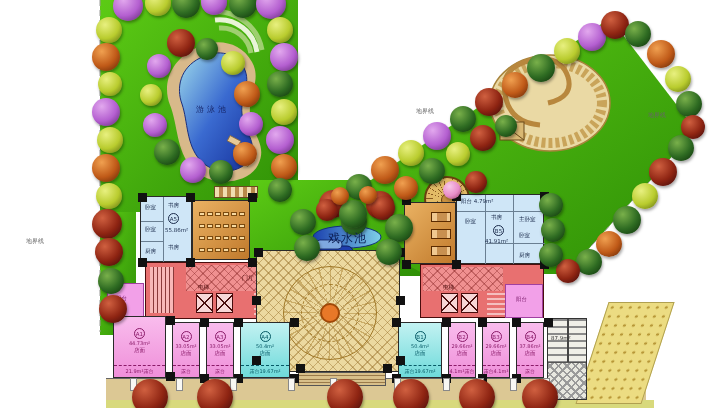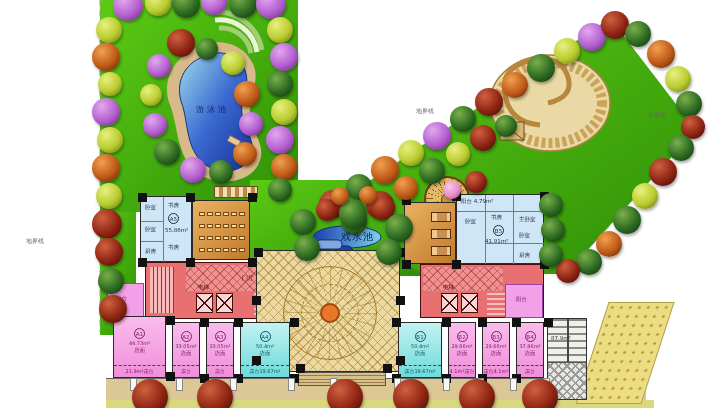--- a/index.html
+++ b/index.html
@@ -427,19 +427,19 @@
       <div class="chair" style="left: 215px; top: 248px;"></div>
       <div class="chair" style="left: 223px; top: 248px;"></div>
       <div class="chair" style="left: 231px; top: 248px;"></div>
       <div class="chair" style="left: 239px; top: 248px;"></div>
       <div class="tread" style="left: 431px; top: 212px;"></div>
       <div class="tread" style="left: 431px; top: 229px;"></div>
       <div class="tread" style="left: 431px; top: 246px;"></div>
     </div>
 
   <div class="lbl" style="left:196px;top:106px;font-size:8px;letter-spacing:3px">游泳池</div>
-  <div class="lbl" style="left:341px;top:232px;font-size:10px;letter-spacing:1px;color:#0a1c50">戏水池</div>
+  <div class="lbl" style="left:328px;top:232px;font-size:12px;letter-spacing:1px;color:#0a1c50">戏水池</div>
   <div class="lbl" style="left:26px;top:238px;font-size:6px;color:#666">地界线</div>
   <div class="lbl" style="left:416px;top:108px;font-size:6px;color:#666">地界线</div>
   <div class="lbl" style="left:648px;top:112px;font-size:6px;color:#666">地界线</div>
   <div class="lbl" style="left:551px;top:336px;font-size:5.5px;color:#333">87.9m²</div>
 
 </div>
 
 </body></html>

